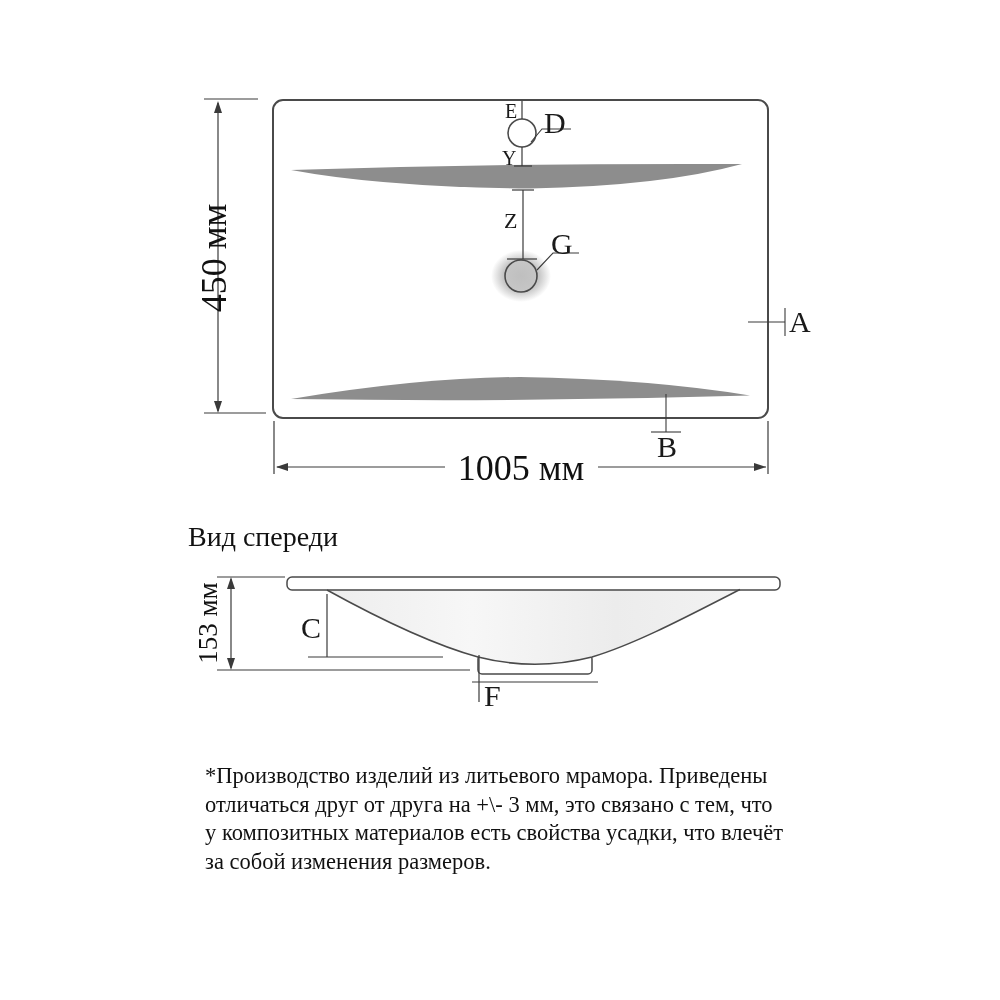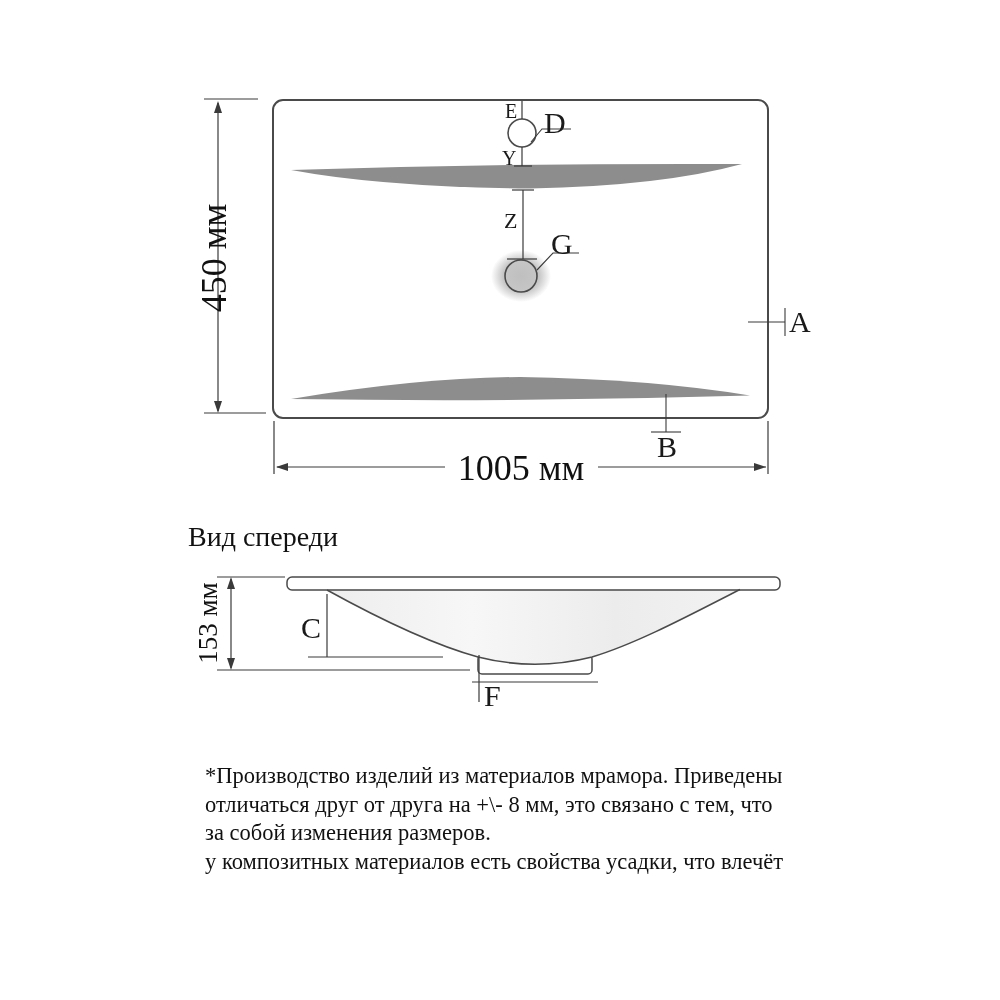--- a/index.html
+++ b/index.html
@@ -141,18 +141,18 @@
       <line x1="217" y1="577" x2="285" y2="577" class="thin"></line>
       <line x1="217" y1="670" x2="470" y2="670" class="thin"></line>
       <line x1="231" y1="579" x2="231" y2="668" class="thin"></line>
       <polygon points="231,577 227,589 235,589" class="arrow"></polygon>
       <polygon points="231,670 227,658 235,658" class="arrow"></polygon>
       <text x="217" y="623" text-anchor="middle" transform="rotate(-90 217 623)" class="dim-txt-sm">153 мм</text>
     </g>
   </svg>
 
   <div id="footnote">
-    <span>*Производство изделий из материалов мрамора. Приведены</span>
-    <span>отличаться друг от друга на +\- 8 мм, это связано с тем, что</span>
+    <span>*Производство изделий из литьевого мрамора. Приведены</span>
+    <span>отличаться друг от друга на +\- 3 мм, это связано с тем, что</span>
+    <span>у композитных материалов есть свойства усадки, что влечёт</span>
     <span>за собой изменения размеров.</span>
-    <span>у композитных материалов есть свойства усадки, что влечёт</span>
   </div>
 </div>
 
 </body></html>

